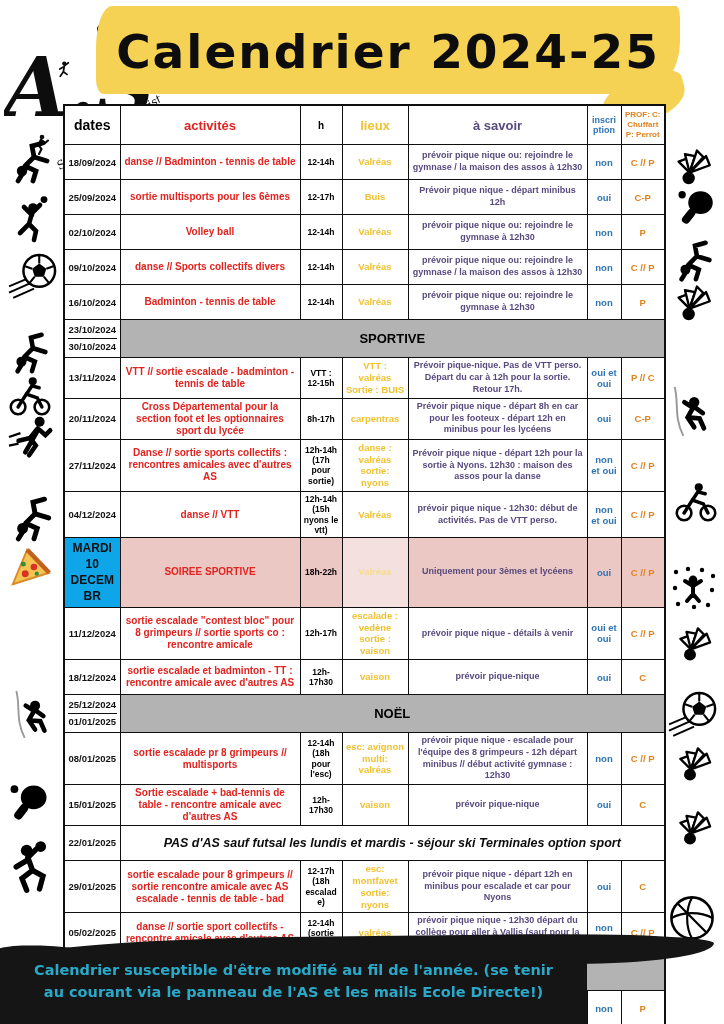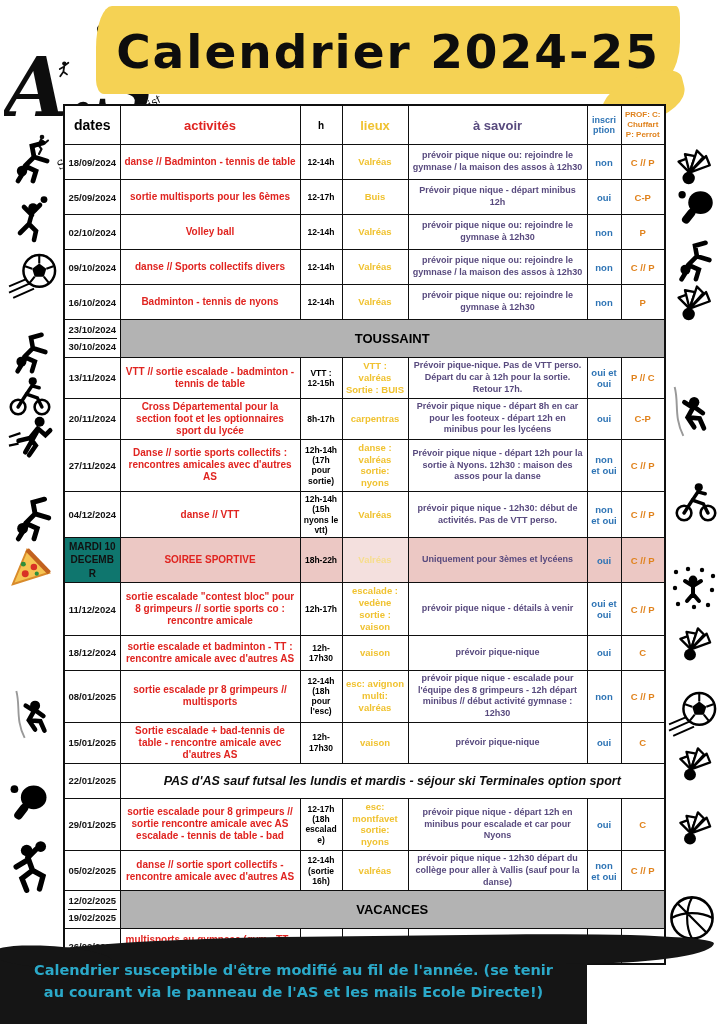--- a/index.html
+++ b/index.html
@@ -38,21 +38,21 @@
   tbody td{height:30px;}
   td.c-date{font-size:9.5px;font-weight:bold;color:#111;padding:2px 1px;}
   td.c-act{font-size:10px;font-weight:bold;color:var(--red);line-height:1.2;}
   td.c-h{font-size:8.5px;font-weight:bold;color:#000;line-height:1.2;padding:2px 1px;}
   td.c-lieu{font-size:9.5px;font-weight:bold;color:var(--gold);line-height:1.25;}
   td.c-info{font-size:9px;font-weight:bold;color:var(--purple);line-height:1.3;}
   td.c-insc{font-size:9.5px;font-weight:bold;color:var(--blue);}
   td.c-prof{font-size:9.5px;font-weight:bold;color:var(--orange);}
 
   tr.highlight td{background:var(--pink-row);}
-  tr.highlight td.c-date{background:#0f766e;font-size:10px;line-height:1.35;}
+  tr.highlight td.c-date{background:#0ea5e9;font-size:12px;line-height:1.35;}
   tr.highlight td.c-lieu{opacity:0.55;}
 
   td.band{background:var(--gray-band);font-size:13px;font-weight:bold;color:#000;}
   td.split{padding:0;}
   td.split div{height:16px;line-height:16px;font-size:9.5px;font-weight:bold;color:#111;}
   td.split div:first-child{border-bottom:1.6px solid #0f0f0f;}
   td.note-text{font-size:12.5px;font-weight:bold;font-style:italic;color:#0d0d0d;}
 
   
   .icon{position:absolute;pointer-events:none;}
@@ -154,33 +154,33 @@
           <td class="c-date">09/10/2024</td>
           <td class="c-act">danse // Sports collectifs divers</td>
           <td class="c-h">12-14h</td>
           <td class="c-lieu">Valréas</td>
           <td class="c-info">prévoir pique nique ou: rejoindre le gymnase / la maison des assos à 12h30</td>
           <td class="c-insc">non</td>
           <td class="c-prof">C // P</td>
         </tr>
         <tr>
           <td class="c-date">16/10/2024</td>
-          <td class="c-act">Badminton - tennis de nyons</td>
+          <td class="c-act">Badminton - tennis de table</td>
           <td class="c-h">12-14h</td>
           <td class="c-lieu">Valréas</td>
           <td class="c-info">prévoir pique nique ou: rejoindre le gymnase à 12h30</td>
           <td class="c-insc">non</td>
           <td class="c-prof">P</td>
         </tr>
         <tr>
           <td class="c-date split">
             <div class="">23/10/2024</div>
             <div class="">30/10/2024</div>
           </td>
-          <td class="band" colspan="6">TOUSSAINT</td>
+          <td class="band" colspan="6">SPORTIVE</td>
         </tr>
         <tr>
           <td class="c-date">13/11/2024</td>
           <td class="c-act">VTT // sortie escalade - badminton - tennis de table</td>
           <td class="c-h">VTT : 12-15h</td>
           <td class="c-lieu">VTT : valréas Sortie : BUIS</td>
           <td class="c-info">Prévoir pique-nique. Pas de VTT perso. Départ du car à 12h pour la sortie. Retour 17h.</td>
           <td class="c-insc">oui et oui</td>
           <td class="c-prof">P // C</td>
         </tr>
@@ -230,20 +230,27 @@
           <td class="c-prof">C // P</td>
         </tr>
         <tr>
           <td class="c-date">18/12/2024</td>
           <td class="c-act">sortie escalade et badminton - TT : rencontre amicale avec d'autres AS</td>
           <td class="c-h">12h-17h30</td>
           <td class="c-lieu">vaison</td>
           <td class="c-info">prévoir pique-nique</td>
           <td class="c-insc">oui</td>
           <td class="c-prof">C</td>
+        </tr>
+        <tr>
+          <td class="c-date split">
+            <div class="">25/12/2024</div>
+            <div class="">01/01/2025</div>
+          </td>
+          <td class="band" colspan="6">NOËL</td>
         </tr>
         <tr>
           <td class="c-date">08/01/2025</td>
           <td class="c-act">sortie escalade pr 8 grimpeurs // multisports</td>
           <td class="c-h">12-14h (18h pour l'esc)</td>
           <td class="c-lieu">esc: avignon multi: valréas</td>
           <td class="c-info">prévoir pique nique - escalade pour l'équipe des 8 grimpeurs - 12h départ minibus // début activité gymnase : 12h30</td>
           <td class="c-insc">non</td>
           <td class="c-prof">C // P</td>
         </tr>

